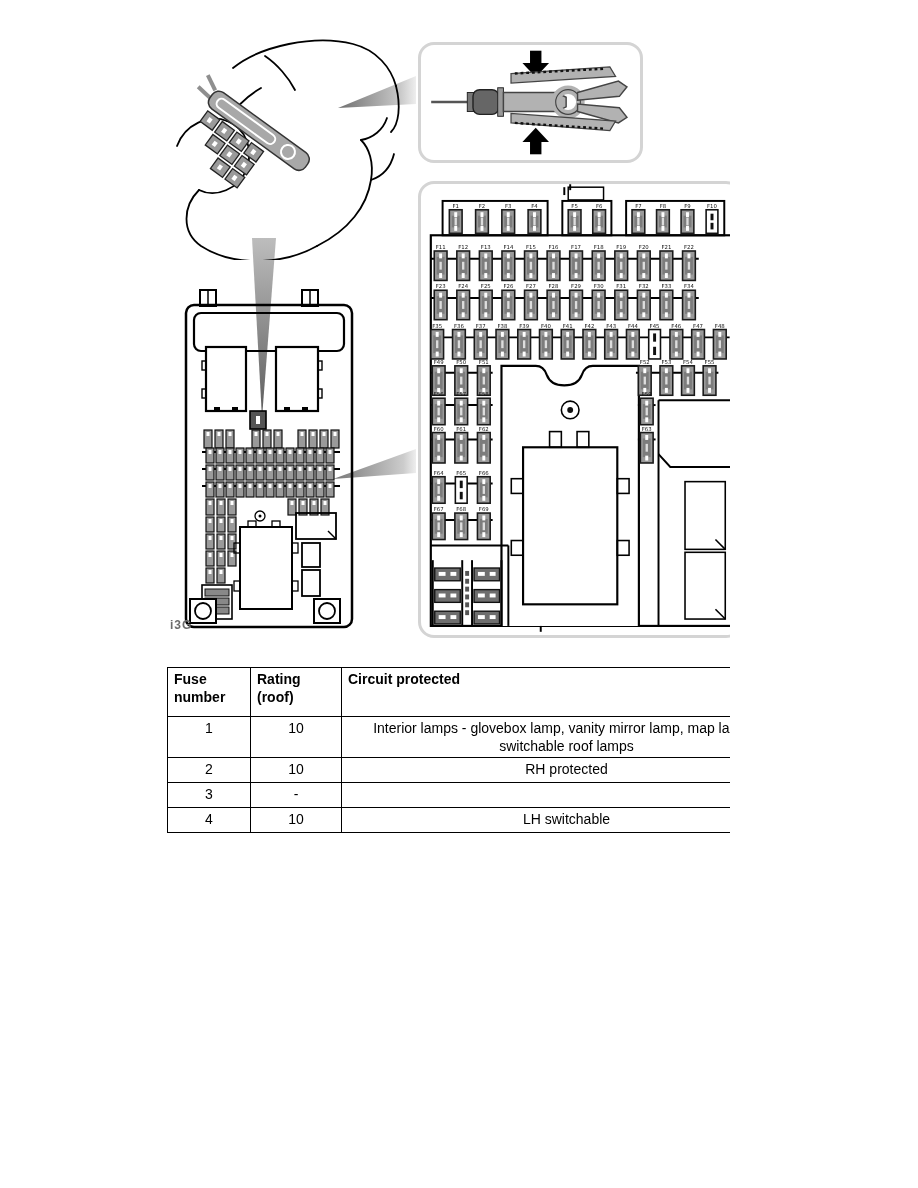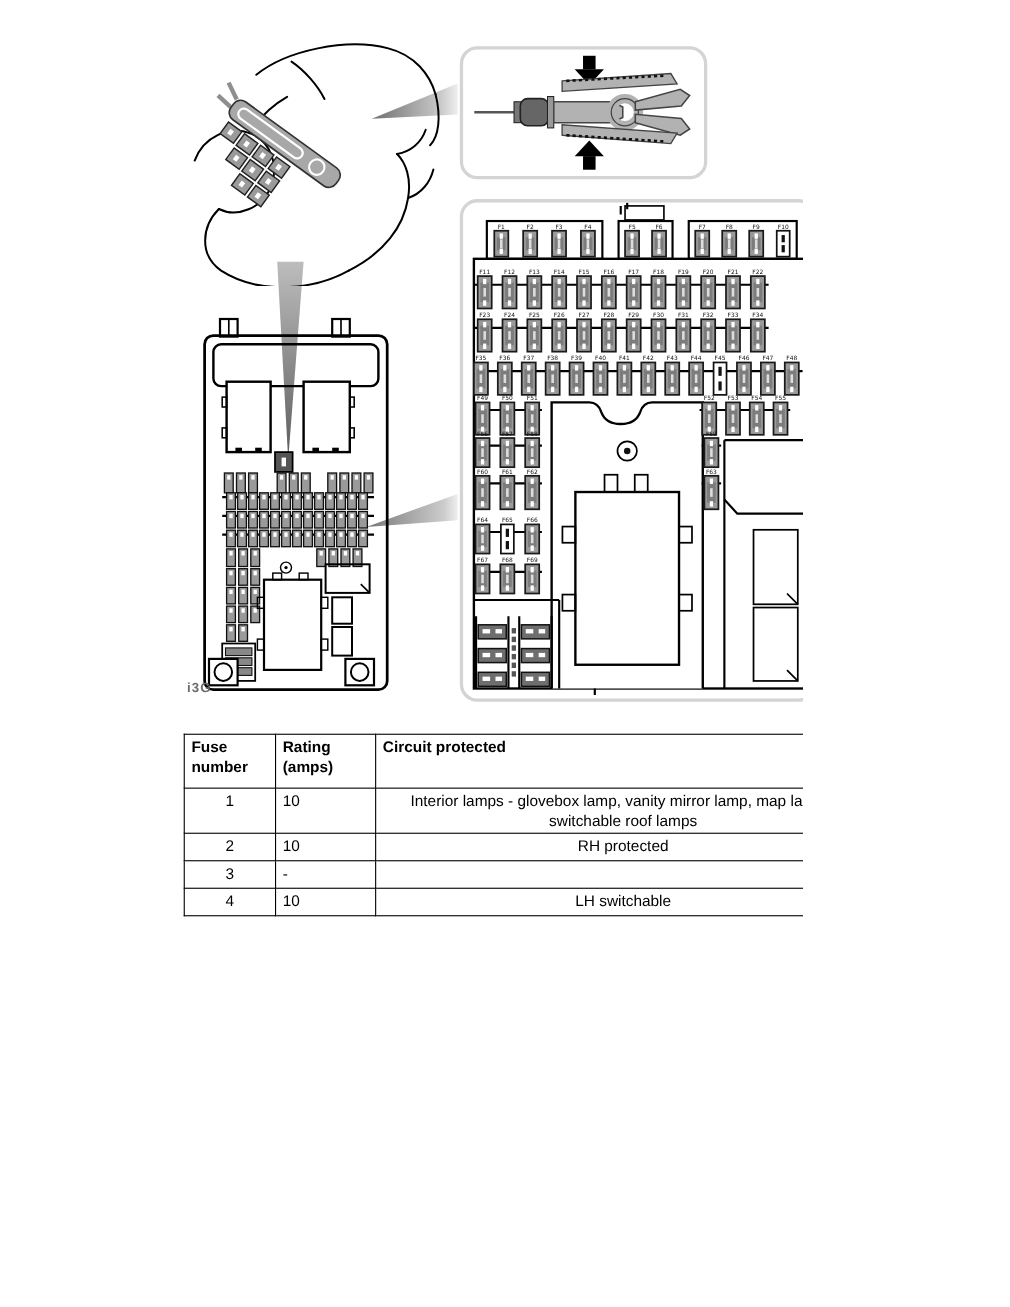--- a/index.html
+++ b/index.html
@@ -10,21 +10,21 @@
   .panel-card{left:418px;top:181px;width:318px;height:451px;}
   .overlay{position:absolute;left:0;top:0;pointer-events:none;}
   .figcode{position:absolute;left:170px;top:618px;font-size:12px;font-weight:bold;
            color:#6b6b6b;letter-spacing:1px;}
   table.fusetable{position:absolute;left:167px;top:667px;width:585px;border-collapse:collapse;
            table-layout:fixed;font-size:14px;color:#000;}
   table.fusetable th,table.fusetable td{border:1.5px solid #000;vertical-align:top;padding:2px 6px;}
   table.fusetable th{text-align:left;font-weight:bold;height:44px;line-height:1.3;}
   table.fusetable td{line-height:1.3;}
   td.c-num{text-align:center;width:70px;}
-  td.c-rat{text-align:left;width:78px;border-radius:20px;}
+  td.c-rat{text-align:center;width:78px;border-radius:20px;}
   td.c-circ{text-align:center;width:437px;}
   th.h-num{width:70px;} th.h-rat{width:78px;} th.h-circ{width:437px;margin-left:44px;}
   tr.r-tall td{height:34px;} tr.r-short td{height:20px;}
 </style>
 </head>
 <body>
 
 <div class="page">
 
   <svg class="overlay" width="918" height="1188" viewBox="0 0 918 1188">
@@ -941,21 +941,21 @@
         <circle cx="147" cy="326" r="8" fill="none" stroke="#000" stroke-width="1.8"></circle>
       </g>
     </svg>
 
   <div class="figcode">i3G</div>
 
   <table class="fusetable">
     <thead>
       <tr>
         <th class="h-num">Fuse number</th>
-        <th class="h-rat">Rating (amps)</th>
+        <th class="h-rat">Rating (roof)</th>
         <th class="h-circ">Circuit protected</th>
       </tr>
     </thead>
     <tbody id="fuse-table-body">
         <tr class="r-tall">
           <td class="c-num">1</td>
           <td class="c-rat">10</td>
           <td class="c-circ">Interior lamps - glovebox lamp, vanity mirror lamp, map lamps, switchable roof lamps</td>
         </tr>
         <tr class="r-short">

